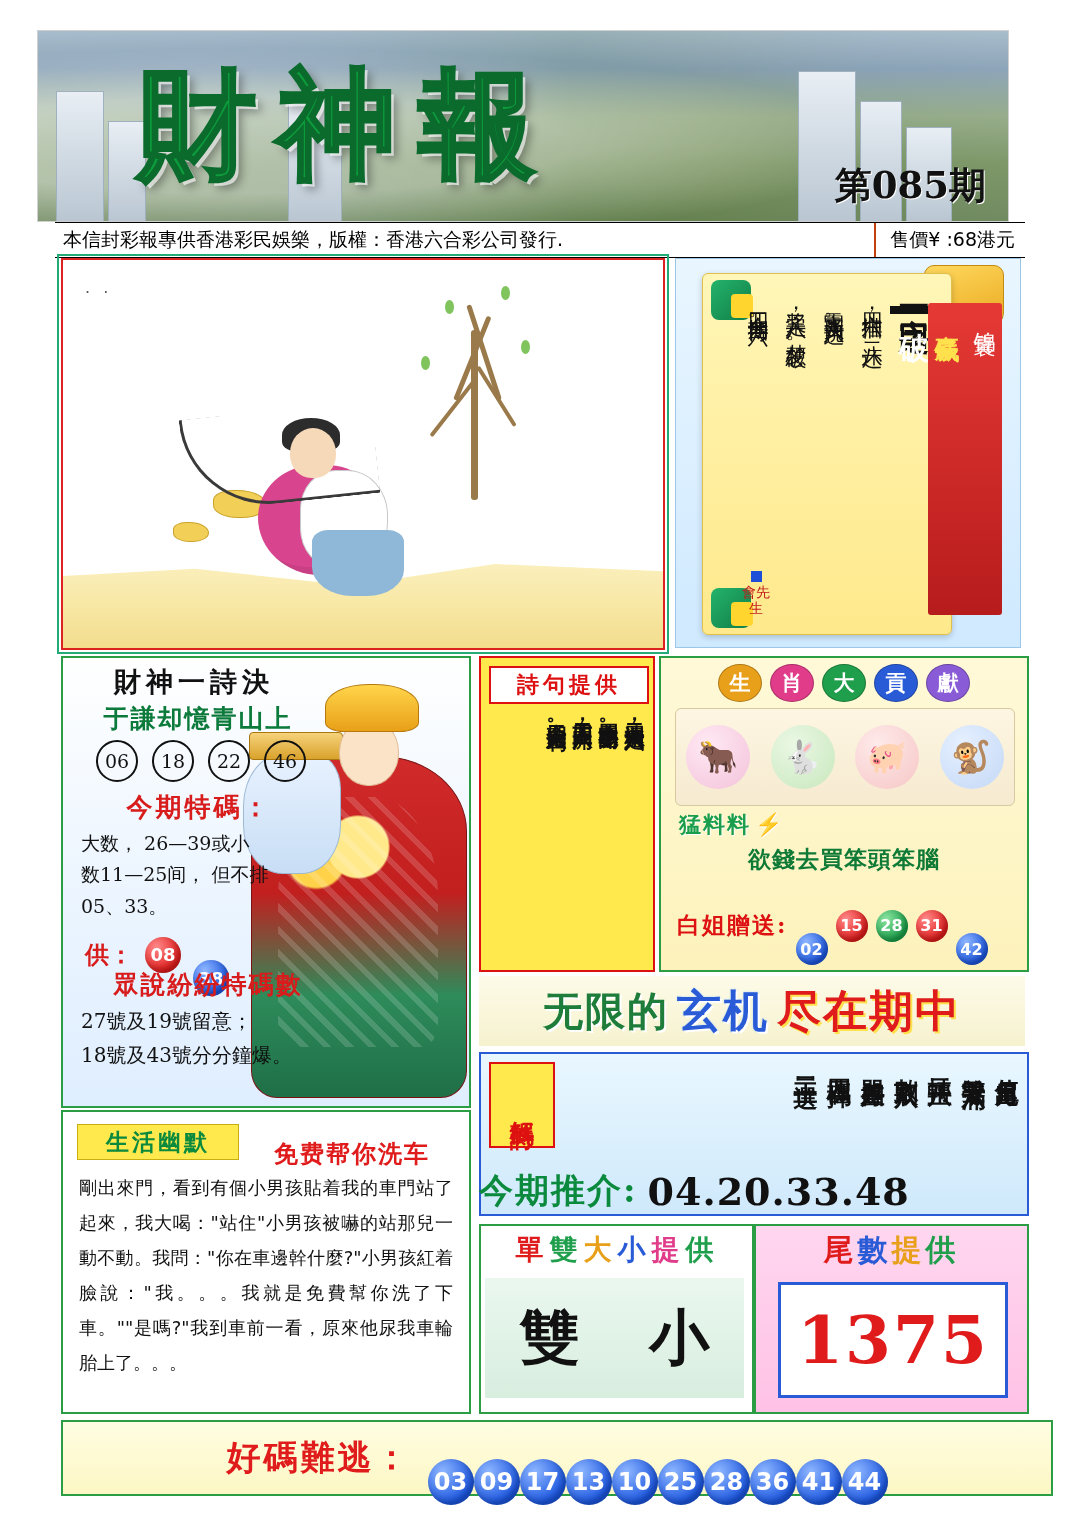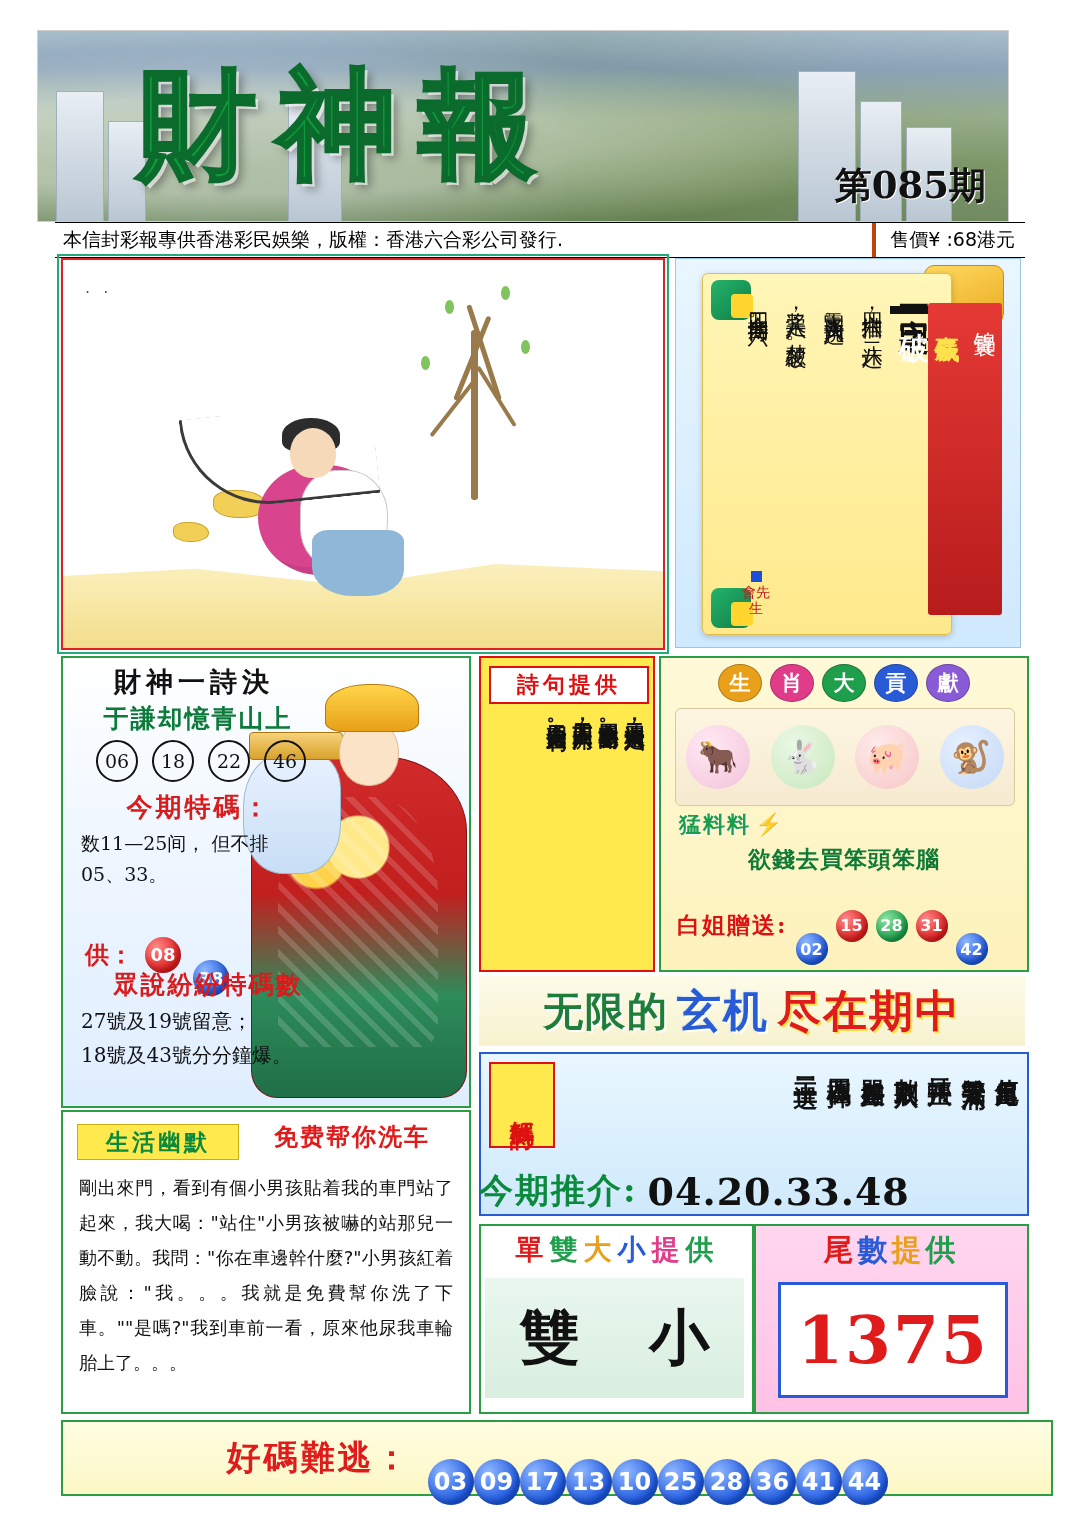--- a/index.html
+++ b/index.html
@@ -49,21 +49,21 @@
     position:absolute;left:55px;top:222px;width:970px;height:34px;
     border-top:1px solid #000;border-bottom:1px solid #000;
     display:flex;align-items:center;
   }
   .subbar .left{
     font-size:19px;color:#000;padding-left:8px;white-space:nowrap;
     font-family:"DejaVu Sans","Liberation Sans",sans-serif;
   }
   .subbar .right{
     margin-left:auto;font-size:19px;color:#000;padding-right:10px;white-space:nowrap;
-    border-left:4px solid #c2410c;height:100%;display:flex;align-items:center;padding-left:14px;
+    border-left:2px solid #c2410c;height:100%;display:flex;align-items:center;padding-left:14px;
   }
 
   
   .top-wrap{position:absolute;left:55px;top:258px;width:970px;height:392px;}
   .illus{
     position:absolute;left:6px;top:0;width:600px;height:388px;
     background:#ffffff;border:2px solid #d22;outline:2px solid #2a7;outline-offset:2px;
     overflow:hidden;
   }
   .illus .sky{position:absolute;left:0;top:0;width:100%;height:100%;background:#fff;}
@@ -377,21 +377,21 @@
     position:absolute;left:61px;top:1110px;width:406px;height:300px;
     background:#ffffff;border:2px solid #2a9d45;
   }
   .humor .hd{
     position:absolute;left:14px;top:12px;width:160px;height:34px;
     background:#ffe94d;border:1px solid #c9ae12;
     display:flex;align-items:center;justify-content:center;
     font-family:Liberation Sans, sans-serif;font-size:23px;font-weight:bold;color:#0b8a3e;letter-spacing:3px;
   }
   .humor .hd2{
-    position:absolute;left:186px;top:8px;width:206px;height:34px;
+    position:absolute;left:186px;top:25px;width:206px;height:34px;
     display:flex;align-items:center;justify-content:center;
     font-family:"DejaVu Serif","Liberation Serif",serif;font-size:24px;font-weight:bold;color:#e01b1b;letter-spacing:2px;
   }
   .humor .body{
     position:absolute;left:16px;top:58px;width:374px;
     font-size:18px;line-height:1.95;color:#111;text-align:justify;
     font-family:"DejaVu Sans","Liberation Sans",sans-serif;
   }
 
   
@@ -546,20 +546,21 @@
       <div class="poem-title">財神一詩決</div>
       <div class="poem-line">于謙却憶青山上</div>
       <div class="circ-row">
         <div class="circ">06</div>
         <div class="circ">18</div>
         <div class="circ">22</div>
         <div class="circ">46</div>
       </div>
       <div class="red-h">今期特碼：</div>
       <div class="p-body">
+        <div>大数， 26—39或小</div>
         <div>数11—25间， 但不排</div>
         <div>05、33。</div>
       </div>
       <div class="gong">
         <span class="lab">供：</span>
         <span class="ball b-red">08</span>
         <span class="ball b-blue">38</span>
       </div>
       <div class="zs-title">眾說紛紛特碼數</div>
       <div class="zs-l1">27號及19號留意；</div>

